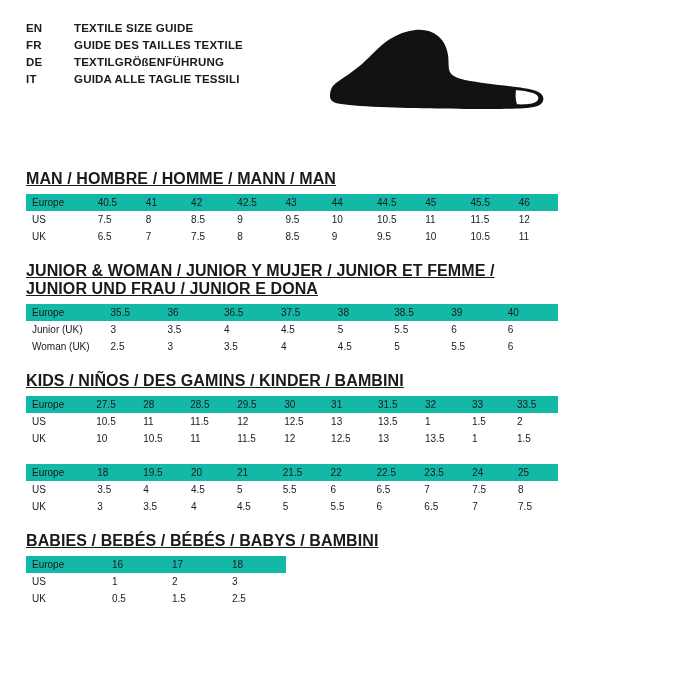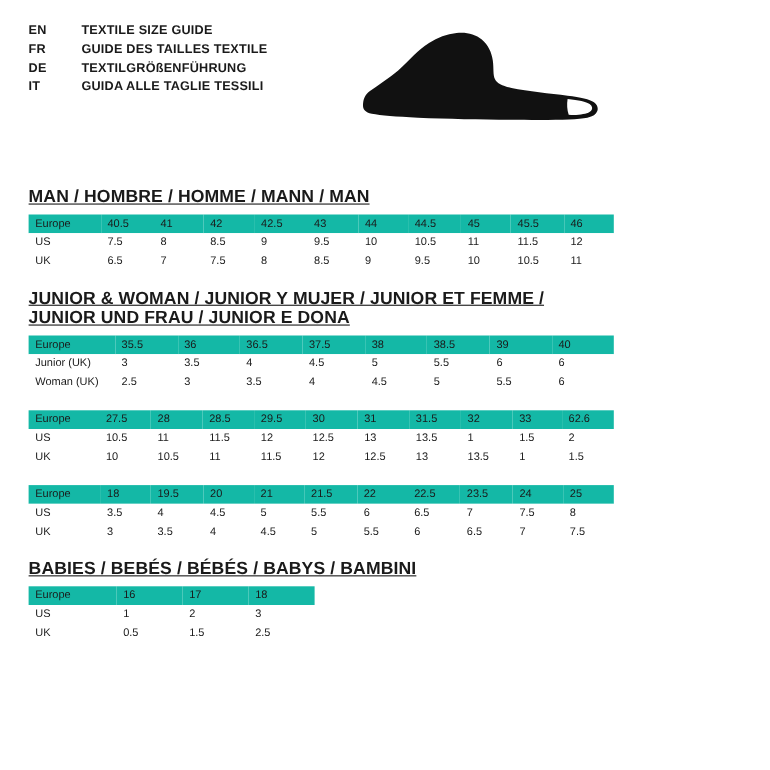--- a/index.html
+++ b/index.html
@@ -218,34 +218,35 @@
             <td class="val">4.5</td>
             <td class="val">5</td>
             <td class="val">5.5</td>
             <td class="val">6</td>
           </tr>
         </tbody>
       </table>
     </div>
 
     <div class="block">
+      <div class="block-title">KIDS / NIÑOS / DES GAMINS / KINDER / BAMBINI</div>
       <table class="size w9">
         <tbody>
           <tr class="head">
             <td class="label">Europe</td>
             <td class="val">27.5</td>
             <td class="val">28</td>
             <td class="val">28.5</td>
             <td class="val">29.5</td>
             <td class="val">30</td>
             <td class="val">31</td>
             <td class="val">31.5</td>
             <td class="val">32</td>
             <td class="val">33</td>
-            <td class="val">62.6</td>
+            <td class="val">33.5</td>
           </tr>
           <tr class="row">
             <td class="label">US</td>
             <td class="val">10.5</td>
             <td class="val">11</td>
             <td class="val">11.5</td>
             <td class="val">12</td>
             <td class="val">12.5</td>
             <td class="val">13</td>
             <td class="val">13.5</td>

